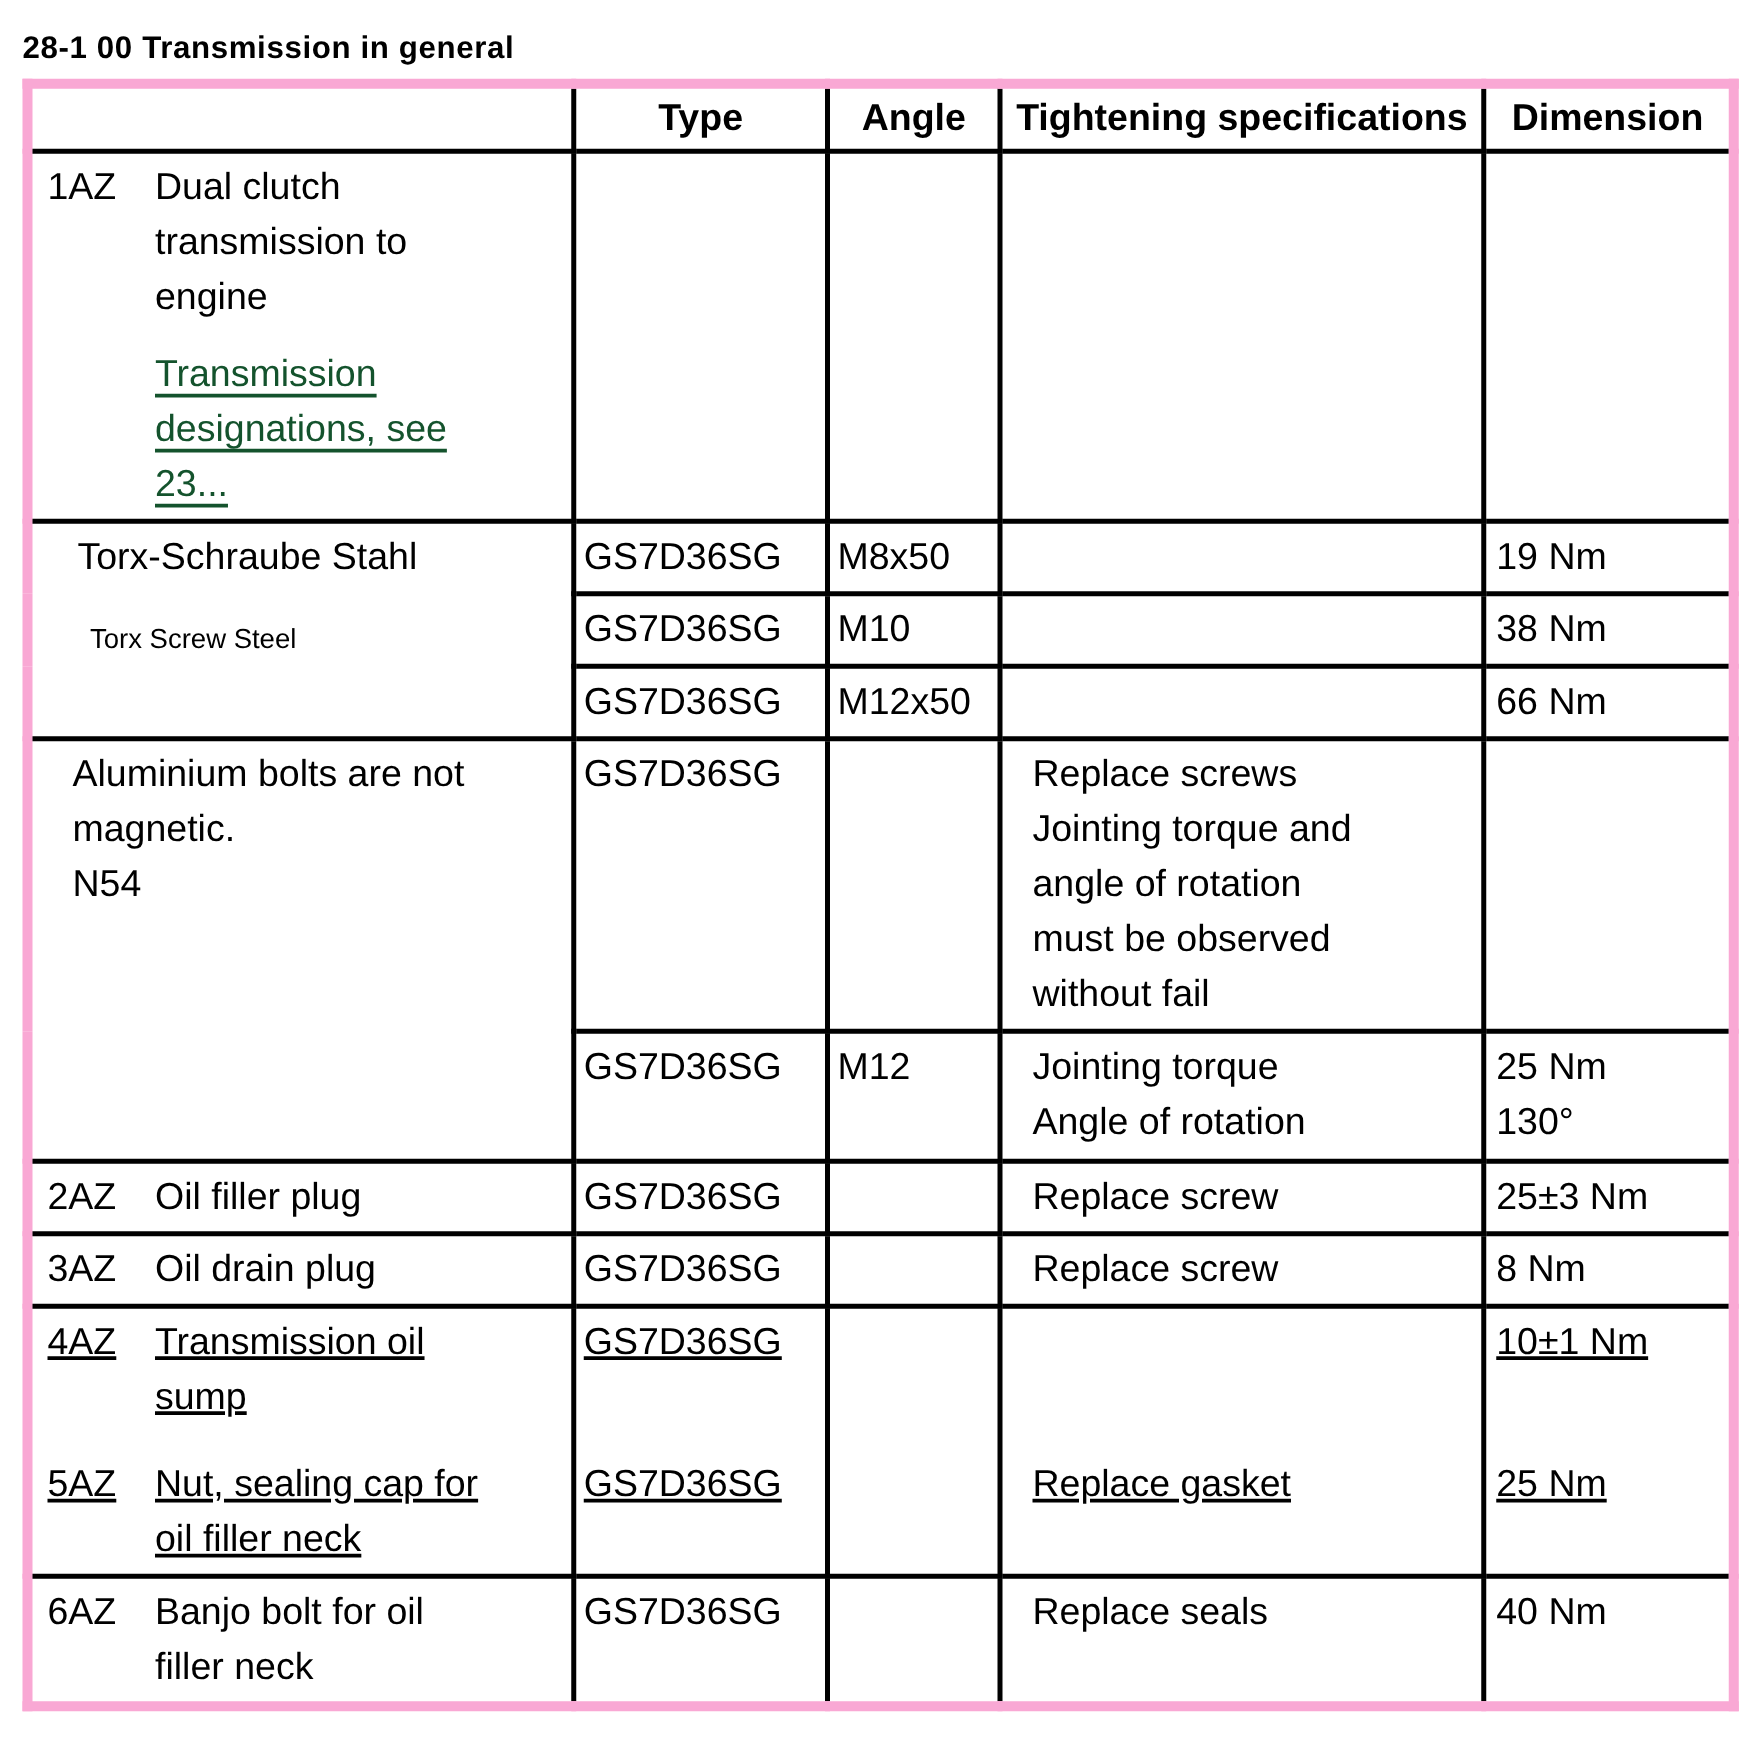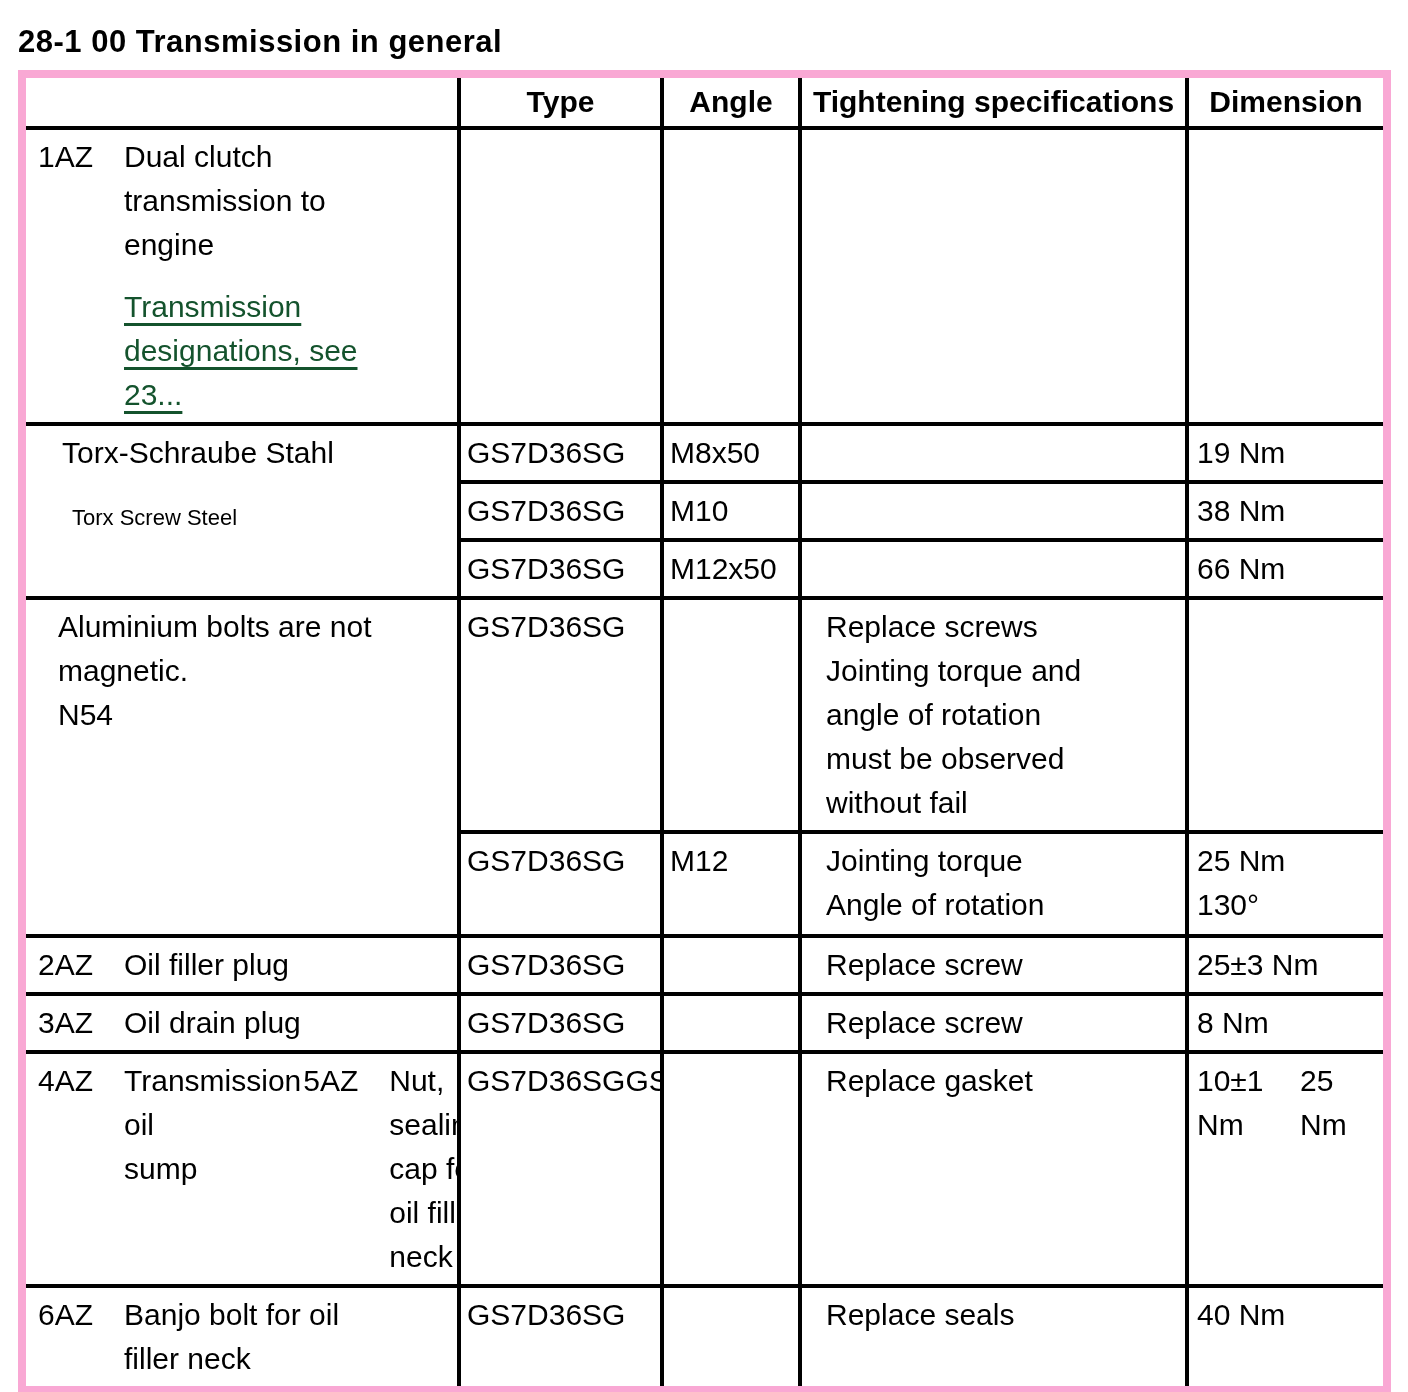--- a/index.html
+++ b/index.html
@@ -4,21 +4,21 @@
 <style>
   * { box-sizing: border-box; }
   html, body {
     margin: 0; padding: 0;
     width: 1408px; height: 1392px;
     background: #ffffff;
     color: #000000;
     font-family: "Liberation Sans", sans-serif;
   }
   .page-title {
-    font-size: 31px;
+    font-size: 25px;
     font-weight: bold;
     margin: 24px 12px 10px 18px;
     letter-spacing: 0.5px;
   }
   table.spec {
     border-collapse: collapse;
     table-layout: fixed;
     margin-left: 18px;
     width: 1365px;
     border: 8px solid #f9a8d4;
@@ -64,21 +64,21 @@
     display: inline-block;
     margin-top: 18px;
     color: #696969;
     text-decoration: underline;
     text-decoration-thickness: 3px;
     text-underline-offset: 6px;
     cursor: pointer;
   }
 
   
-  .stack { display: flex; flex-direction: row; }
+  .stack { display: flex; flex-direction: column; text-decoration: underline; }
   .slot1 { min-height: 114px; }
 
   
   tr.h-1az   td { height: 292px; }
   tr.h-torx  td { height: 54px; }
   tr.h-alu1  td { height: 226px; }
   tr.h-alu2  td { height: 104px; }
   tr.h-2az   td { height: 56px; }
   tr.h-3az   td { height: 58px; }
   tr.h-45az  td { height: 210px; }

